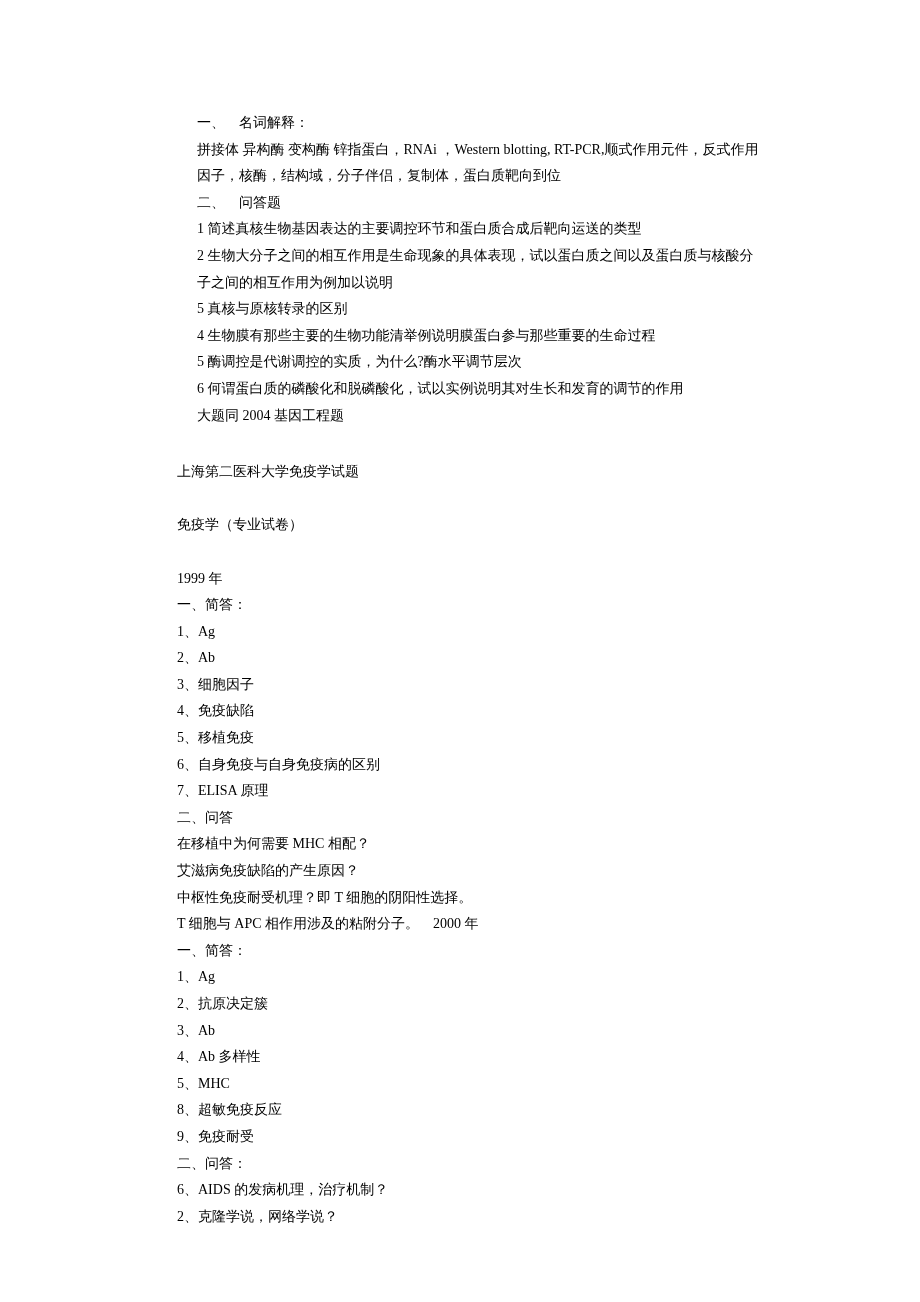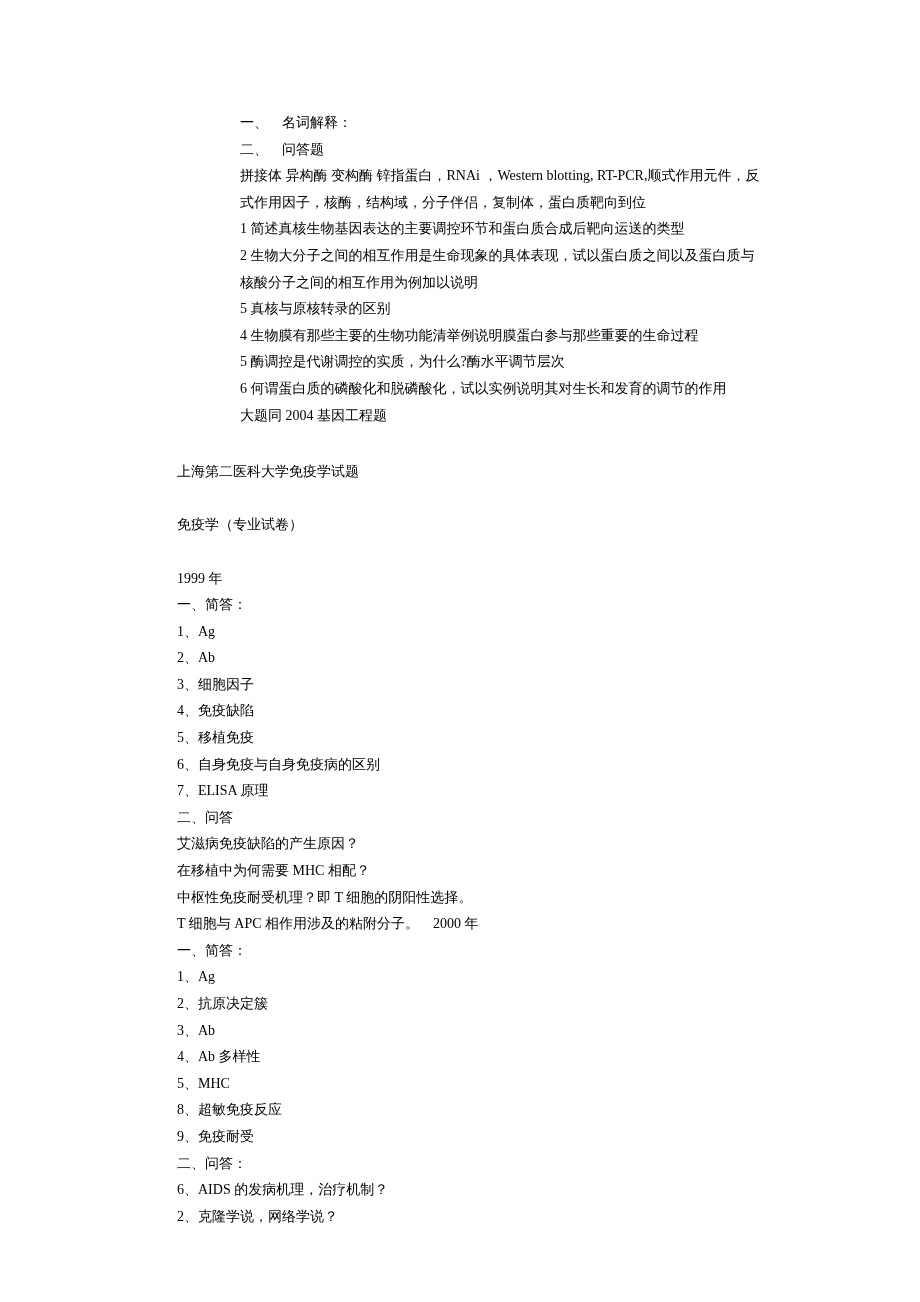--- a/index.html
+++ b/index.html
@@ -11,40 +11,40 @@
     color: #000000;
     line-height: 1.9;
   }
   .page {
     width: 920px;
     min-height: 1302px;
     box-sizing: border-box;
     padding: 110px 160px 60px 160px;
   }
   .block1 {
-    margin-left: 80px;
+    margin-left: 37px;
     margin-bottom: 30px;
   }
   .block2 {
     margin-left: 17px;
   }
   .line {
     white-space: normal;
     word-break: break-all;
   }
 </style>
 </head>
 <body>
 
 <div class="page">
 
   <div class="block1">
     <div class="line">一、 名词解释：</div>
+    <div class="line">拼接体 异构酶 变构酶 锌指蛋白，RNAi ，Western blotting, RT-PCR,顺式作用元件，反式作用因子，核酶，结构域，分子伴侣，复制体，蛋白质靶向到位</div>
     <div class="line">二、 问答题</div>
-    <div class="line">拼接体 异构酶 变构酶 锌指蛋白，RNAi ，Western blotting, RT-PCR,顺式作用元件，反式作用因子，核酶，结构域，分子伴侣，复制体，蛋白质靶向到位</div>
     <div class="line">1 简述真核生物基因表达的主要调控环节和蛋白质合成后靶向运送的类型</div>
     <div class="line">2 生物大分子之间的相互作用是生命现象的具体表现，试以蛋白质之间以及蛋白质与核酸分子之间的相互作用为例加以说明</div>
     <div class="line">5 真核与原核转录的区别</div>
     <div class="line">4 生物膜有那些主要的生物功能清举例说明膜蛋白参与那些重要的生命过程</div>
     <div class="line">5 酶调控是代谢调控的实质，为什么?酶水平调节层次</div>
     <div class="line">6 何谓蛋白质的磷酸化和脱磷酸化，试以实例说明其对生长和发育的调节的作用</div>
     <div class="line">大题同 2004 基因工程题</div>
   </div>
 
   <div class="block2">
@@ -56,22 +56,22 @@
     <div class="line">1999 年</div>
     <div class="line">一、简答：</div>
     <div class="line">1、Ag</div>
     <div class="line">2、Ab</div>
     <div class="line">3、细胞因子</div>
     <div class="line">4、免疫缺陷</div>
     <div class="line">5、移植免疫</div>
     <div class="line">6、自身免疫与自身免疫病的区别</div>
     <div class="line">7、ELISA 原理</div>
     <div class="line">二、问答</div>
+    <div class="line">在移植中为何需要 MHC 相配？</div>
     <div class="line">艾滋病免疫缺陷的产生原因？</div>
-    <div class="line">在移植中为何需要 MHC 相配？</div>
     <div class="line">中枢性免疫耐受机理？即 T 细胞的阴阳性选择。</div>
     <div class="line">T 细胞与 APC 相作用涉及的粘附分子。 2000 年</div>
 
     <div class="line">一、简答：</div>
     <div class="line">1、Ag</div>
     <div class="line">2、抗原决定簇</div>
     <div class="line">3、Ab</div>
     <div class="line">4、Ab 多样性</div>
     <div class="line">5、MHC</div>
     <div class="line">8、超敏免疫反应</div>

